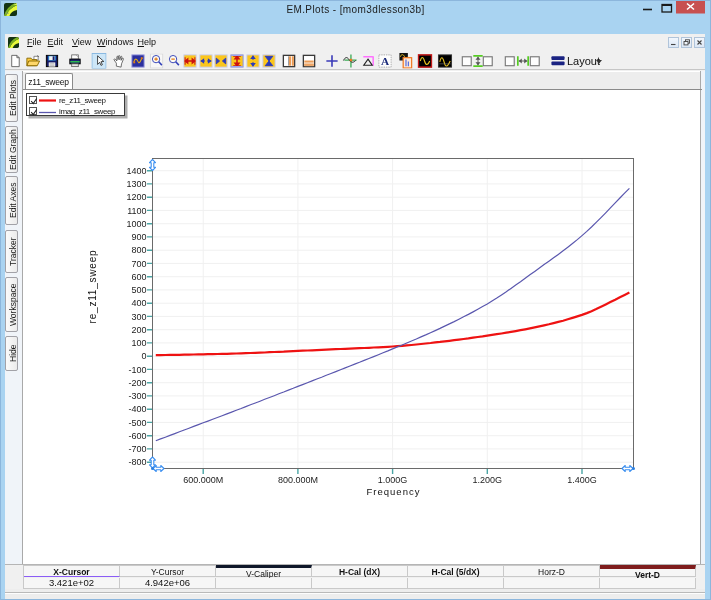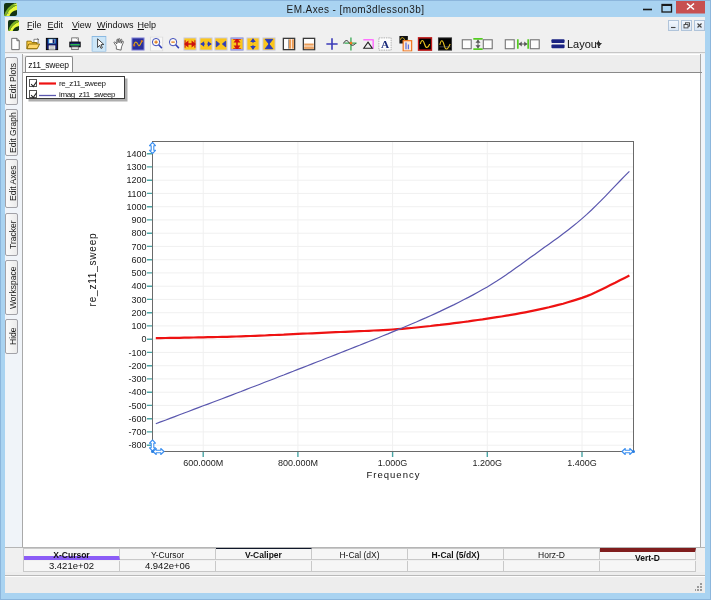--- a/index.html
+++ b/index.html
@@ -1,20 +1,20 @@
 <!DOCTYPE html>
 <html><head><meta charset="utf-8">
 <style>
 *{margin:0;padding:0;box-sizing:border-box}
 html,body{width:711px;height:600px;overflow:hidden;background:#a9d3f1;font-family:"Liberation Sans",sans-serif}
 .abs{position:absolute}
 #win{position:absolute;left:0;top:0;width:711px;height:600px;background:#a9d3f1}
 #titlebar{position:absolute;left:0;top:0;width:711px;height:19px;background:#a9d3f1}
 #title{position:absolute;left:0;top:4px;width:711px;text-align:center;font-size:10px;letter-spacing:.4px;color:#1c1c1c}
-#client{position:absolute;left:5px;top:17px;width:700px;height:564px;background:#f0f0f0}
+#client{position:absolute;left:5px;top:34px;width:700px;height:564px;background:#f0f0f0}
 #menubar{position:absolute;left:0;top:0;width:700px;height:17px;background:#f0f0f0;font-size:9px;color:#111}
 .mi{position:absolute;top:3px}
 .mi u{text-decoration:underline}
 #toolbar{position:absolute;left:0;top:17px;width:700px;height:19px;background:#f0f0f0;border-bottom:1px solid #c6c6c6}
 .tbi{position:absolute;top:1px}
 .sm{transform:scale(.94);transform-origin:center}
 #mainarea{position:absolute;left:0;top:37px;width:700px;height:513px;background:#f0f4f9}
 #content{position:absolute;left:17px;top:0px;width:679px;height:513px;background:#fff;border-left:1px solid #a9a9a9;border-right:1px solid #a9a9a9}
 .vtab{position:absolute;left:0px;width:13px;background:linear-gradient(90deg,#fbfbfb,#ebebeb);border:1px solid #a2a2a8;border-radius:2px}
 .vtab span{position:absolute;left:0;top:0;width:13px;height:100%;writing-mode:vertical-rl;transform:rotate(180deg);display:flex;align-items:center;justify-content:center;white-space:nowrap;font-size:8.5px;color:#1a1a1a}
@@ -25,21 +25,21 @@
 .lcb{position:absolute;left:2px;top:1px;width:8px;height:8px;background:#fff;border:1px solid #555}
 .lline{position:absolute;left:12.5px;width:17px}
 .ltxt{position:absolute;left:32.5px;top:0.5px;font-size:8px;letter-spacing:-.4px;color:#161616}
 #statgrid{position:absolute;left:0;top:531px;width:700px;height:24px;background:#f0f0f0}
 .sg{position:absolute;background:#f6f6f6;border-right:1px solid #c9c9c9;font-size:8.5px;color:#111;text-align:center}
 #statusbar{position:absolute;left:0;top:555px;width:700px;height:21px;background:#ededed}
 </style></head>
 <body>
 <div id="win">
 <div id="titlebar">
- <div id="title">EM.Axes - [mom3dlesson3b]</div>
+ <div id="title">EM.Plots - [mom3dlesson3b]</div>
  <svg class="abs" style="left:4px;top:3px" width="13" height="13" viewBox="0 0 13 13">
         <rect width="13" height="13" rx="2" fill="#143314"></rect>
         <path d="M2 13 Q4 6 13 2 L13 7 Q7 8 5.5 13 Z" fill="#e8fa3c"></path>
         <path d="M0 13 Q2 4 11 0 L13 2 Q4 6 2 13 Z" fill="#7ab022"></path>
         <path d="M9 2 Q12 1 13 0 L13 2 Z" fill="#d8f060"></path>
         <path d="M2 9 l2 2 M2 11 l3-1" stroke="#8aa06a" stroke-width=".7"></path>
       </svg>
  <svg class="abs" style="left:640px;top:0px" width="66" height="19" viewBox="0 0 66 19">
   <path d="M3 9.5 h9" stroke="#1a1a1a" stroke-width="1.6"></path>
   <rect x="22" y="4.5" width="9.5" height="7.5" fill="none" stroke="#1a1a1a" stroke-width="1.3"></rect>
@@ -316,24 +316,24 @@
                 <path d="M0 1.5 h17" stroke="#5a57ae" stroke-width="1.3"></path>
               </svg>
               <span class="ltxt">imag_z11_sweep</span>
             </div>
 </div>
 </div>
 </div>
  <div id="statgrid">
 <div class="abs" style="left:0;top:-1px;width:700px;height:1px;background:#b5b5b5"></div>
 <div class="abs" style="left:18px;top:0;width:1px;height:24px;background:#c9c9c9"></div>
-<div class="sg" style="left:19px;top:0px;width:96px;height:12px;font-weight:bold;line-height:13px;border-top:1px solid #c9c9c9;border-bottom:4px solid #8b5cf6">X-Cursor</div>
+<div class="sg" style="left:19px;top:0px;width:96px;height:12px;font-weight:bold;line-height:13px;border-top:1px solid #c9c9c9;border-bottom:1px solid #8b5cf6">X-Cursor</div>
         <div class="sg" style="left:115px;top:0px;width:96px;height:12px;font-weight:normal;line-height:13px;border-top:1px solid #c9c9c9;border-bottom:1px solid #c9c9c9">Y-Cursor</div>
-        <div class="sg" style="left:211px;top:0px;width:96px;height:12px;font-weight:bold;line-height:13px;border-top:1px solid #0f172a;border-bottom:1px solid #c9c9c9">V-Caliper</div>
-        <div class="sg" style="left:307px;top:0px;width:96px;height:12px;font-weight:normal;line-height:13px;border-top:1px solid #c9c9c9;border-bottom:1px solid #c9c9c9">H-Cal (dX)</div>
+        <div class="sg" style="left:211px;top:0px;width:96px;height:12px;font-weight:normal;line-height:13px;border-top:3px solid #0f172a;border-bottom:1px solid #c9c9c9">V-Caliper</div>
+        <div class="sg" style="left:307px;top:0px;width:96px;height:12px;font-weight:bold;line-height:13px;border-top:1px solid #c9c9c9;border-bottom:1px solid #c9c9c9">H-Cal (dX)</div>
         <div class="sg" style="left:403px;top:0px;width:96px;height:12px;font-weight:bold;line-height:13px;border-top:1px solid #c9c9c9;border-bottom:1px solid #c9c9c9">H-Cal (5/dX)</div>
         <div class="sg" style="left:499px;top:0px;width:96px;height:12px;font-weight:normal;line-height:13px;border-top:1px solid #c9c9c9;border-bottom:1px solid #c9c9c9">Horz-D</div>
         <div class="sg" style="left:595px;top:0px;width:96px;height:12px;font-weight:bold;line-height:13px;border-top:4px solid #7f1d1d;border-bottom:1px solid #c9c9c9">Vert-D</div>
         <div class="sg" style="left:19px;top:13px;width:96px;height:11px;line-height:10px;font-size:9.5px;border-bottom:1px solid #c9c9c9">3.421e+02</div>
         <div class="sg" style="left:115px;top:13px;width:96px;height:11px;line-height:10px;font-size:9.5px;border-bottom:1px solid #c9c9c9">4.942e+06</div>
         <div class="sg" style="left:211px;top:13px;width:96px;height:11px;line-height:10px;font-size:9.5px;border-bottom:1px solid #c9c9c9"></div>
         <div class="sg" style="left:307px;top:13px;width:96px;height:11px;line-height:10px;font-size:9.5px;border-bottom:1px solid #c9c9c9"></div>
         <div class="sg" style="left:403px;top:13px;width:96px;height:11px;line-height:10px;font-size:9.5px;border-bottom:1px solid #c9c9c9"></div>
         <div class="sg" style="left:499px;top:13px;width:96px;height:11px;line-height:10px;font-size:9.5px;border-bottom:1px solid #c9c9c9"></div>
         <div class="sg" style="left:595px;top:13px;width:96px;height:11px;line-height:10px;font-size:9.5px;border-bottom:1px solid #c9c9c9"></div>

